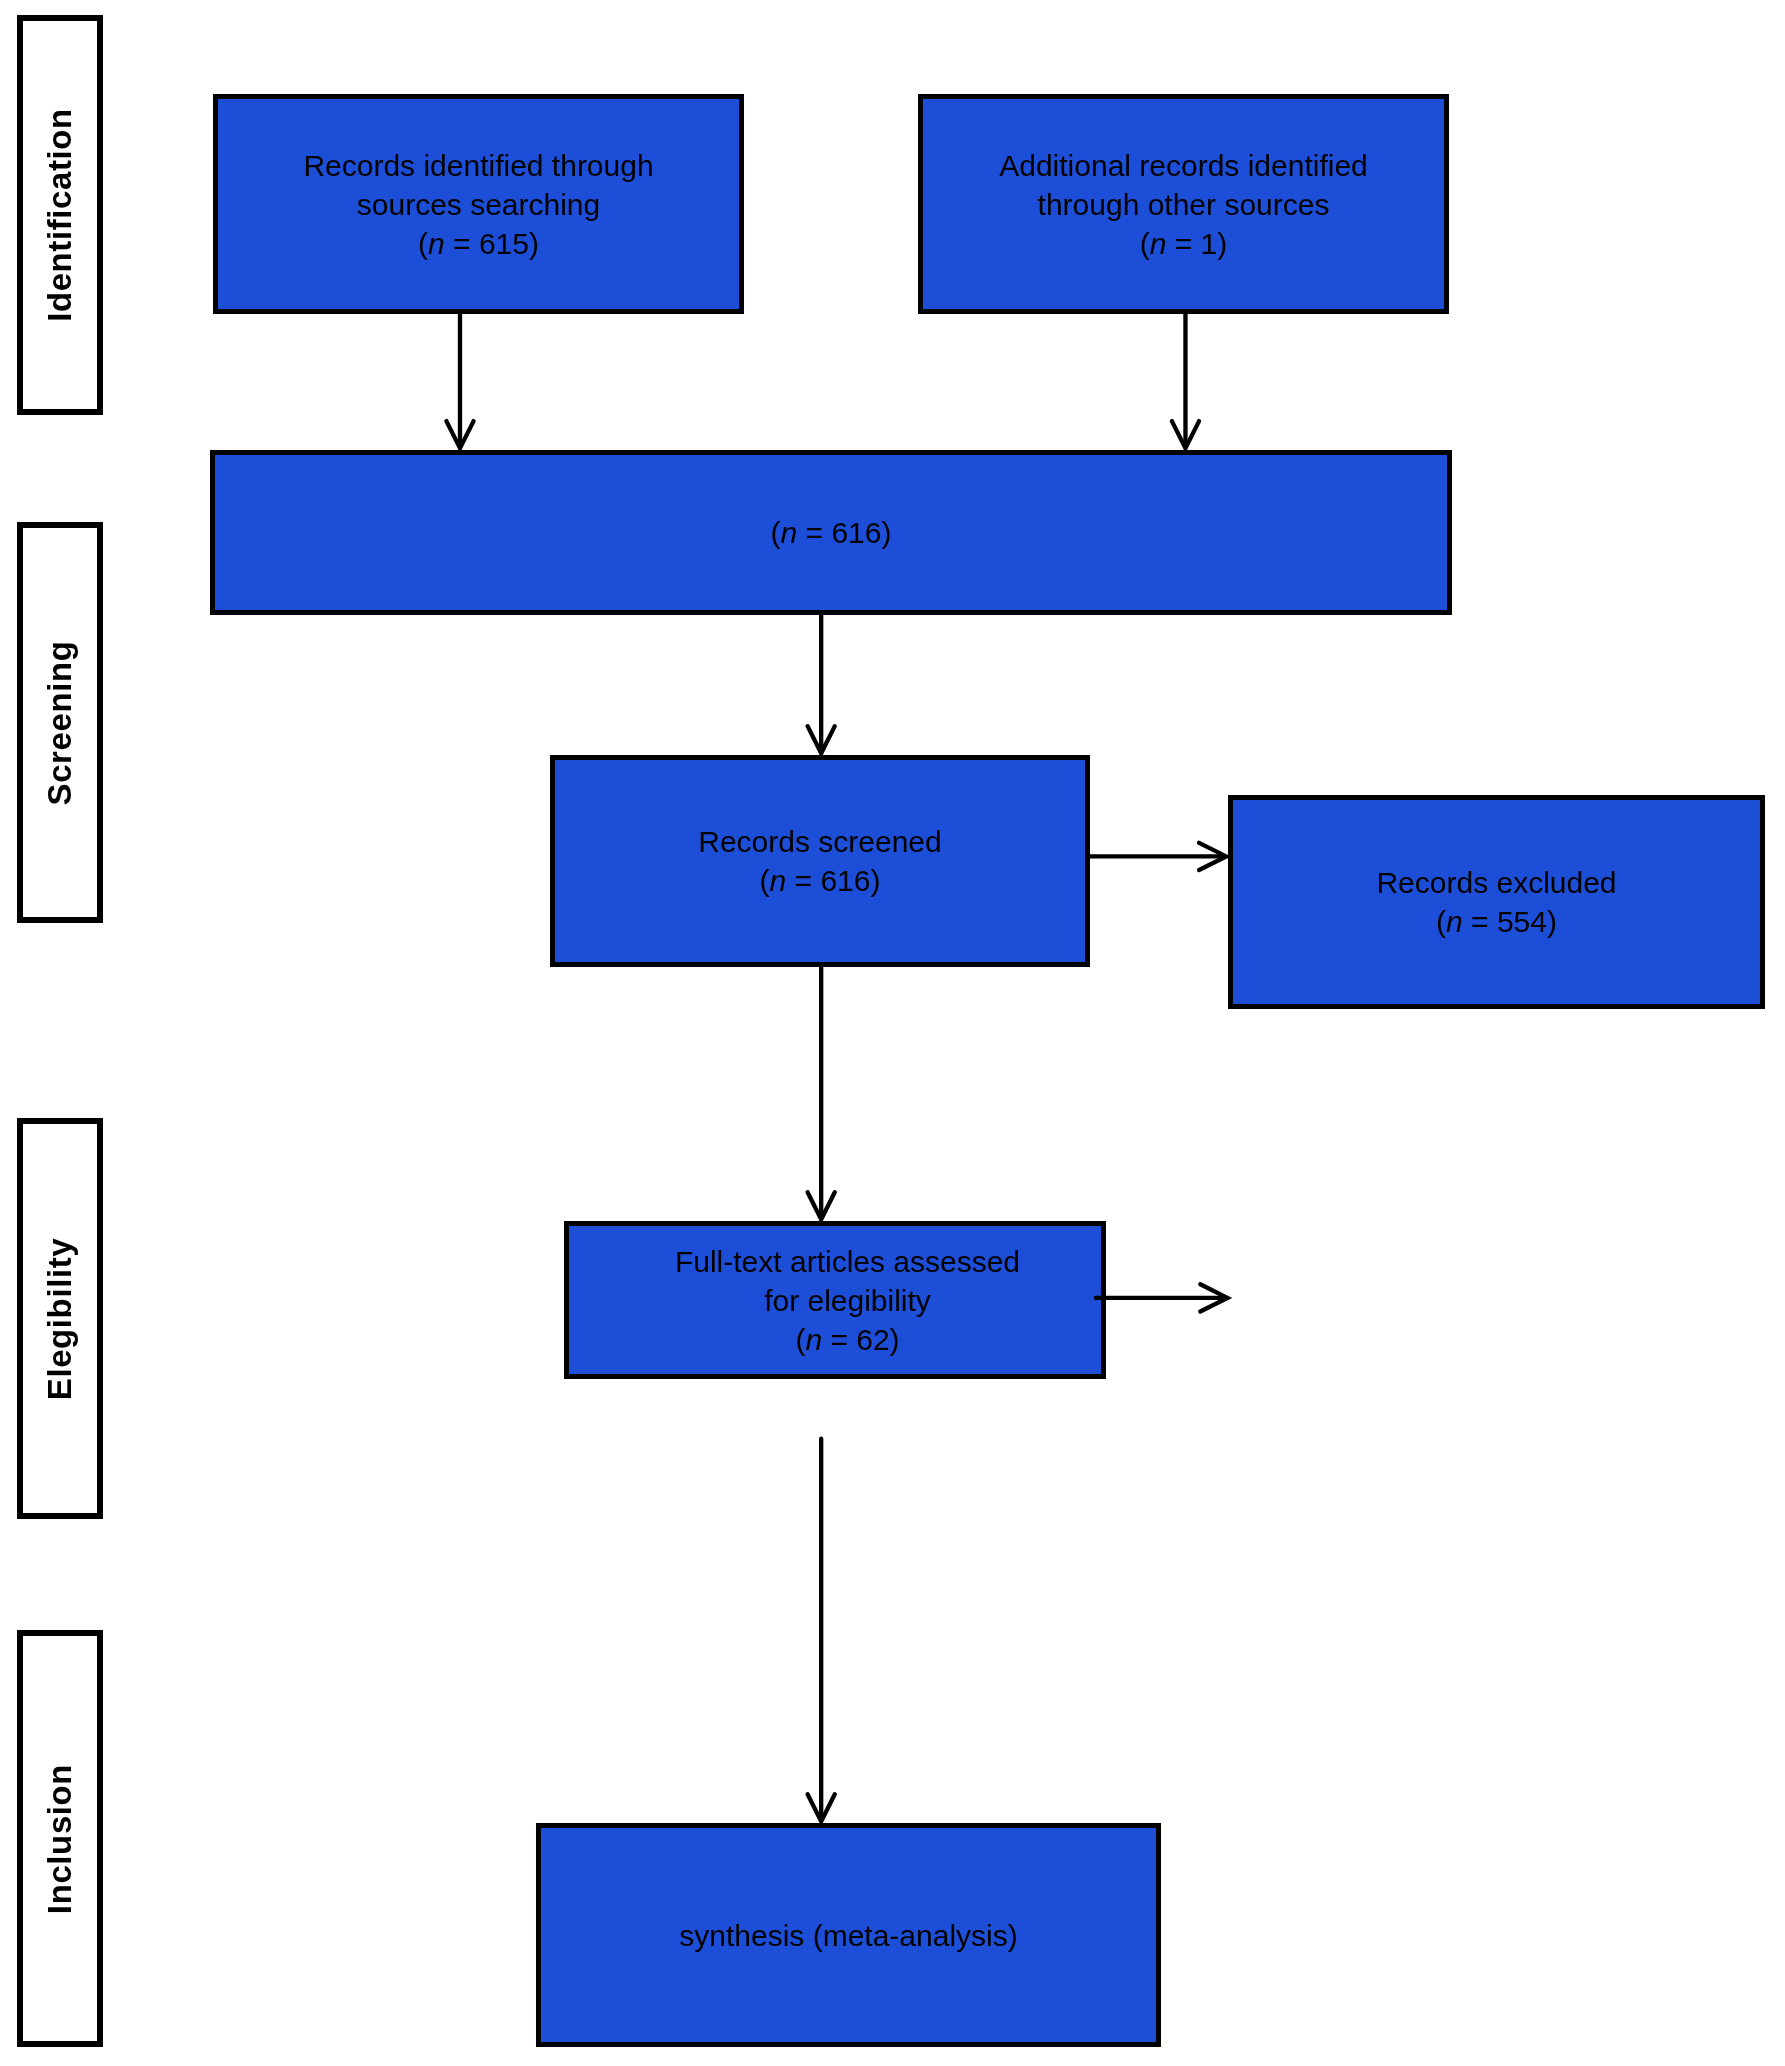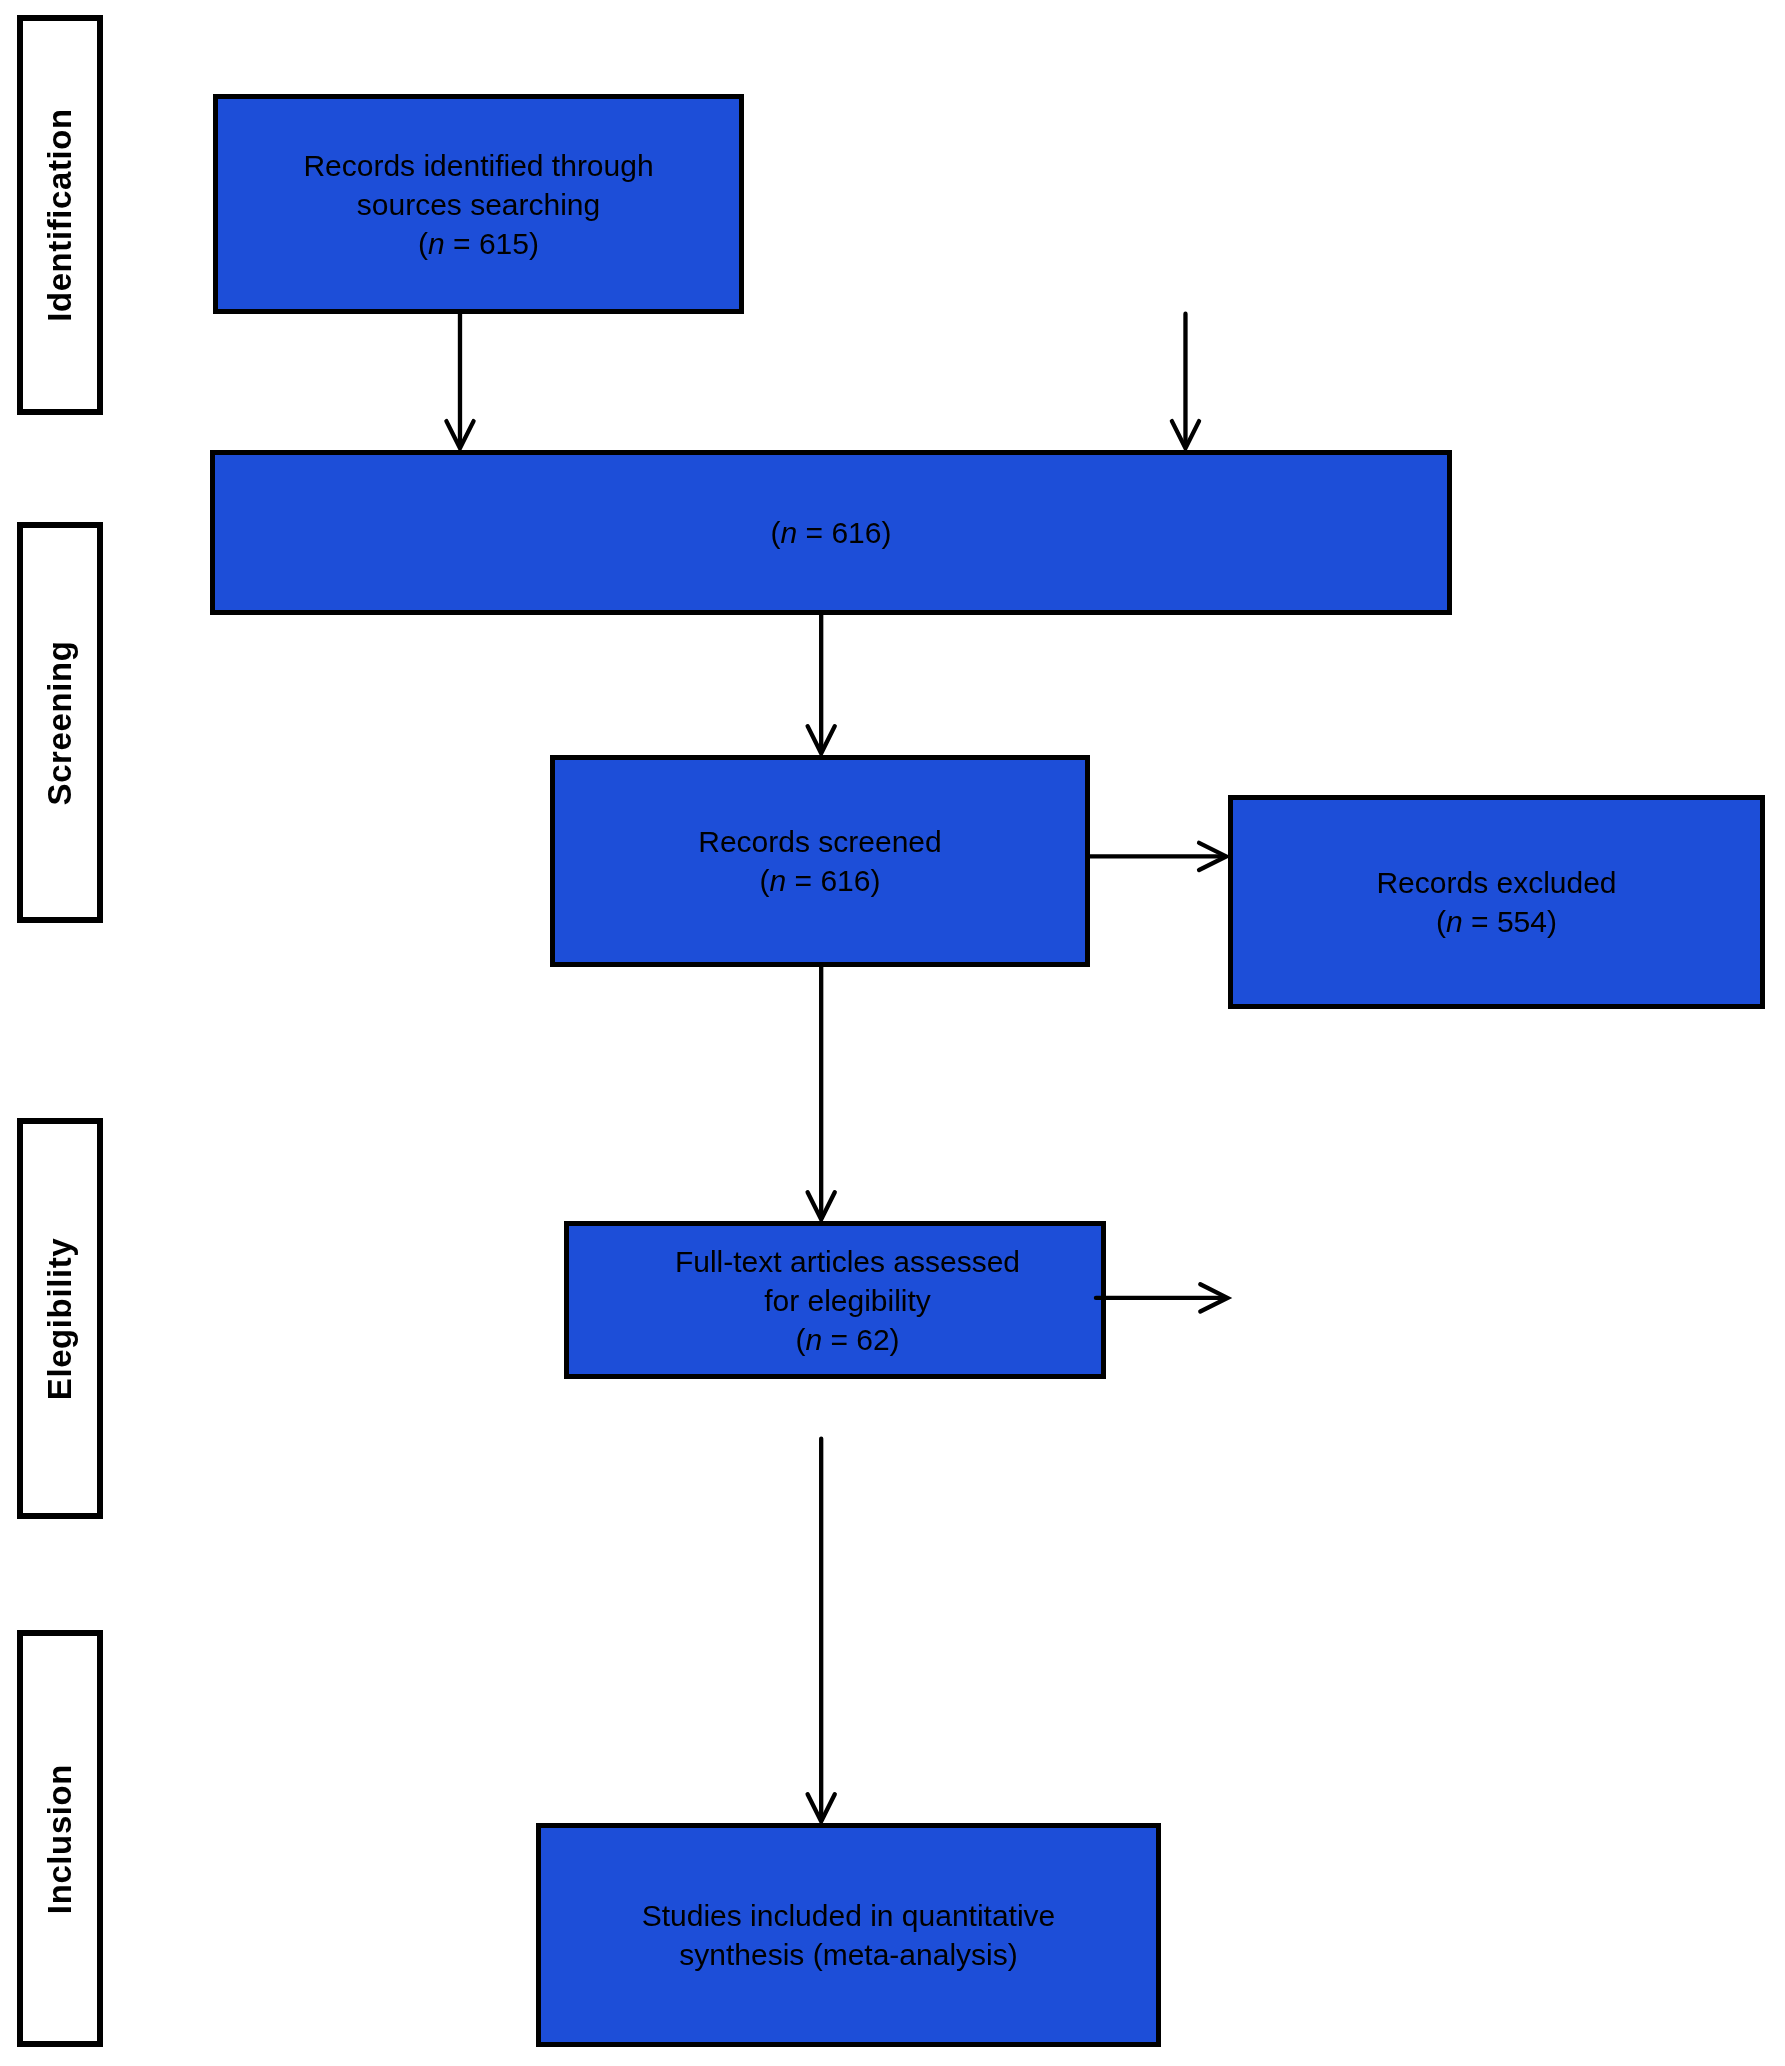--- a/index.html
+++ b/index.html
@@ -75,20 +75,25 @@
   <div class="stage" id="stage-inclusion">
     <span class="stage-text">Inclusion</span>
   </div>
 
   <div class="fbox" id="box-identified">
       <div class="line">Records identified through</div>
       <div class="line">sources searching</div>
       <div class="line">(<i>n</i> = 615)</div>
     </div>
 
+  <div class="fbox" id="box-additional">
+      <div class="line">Additional records identified</div>
+      <div class="line">through other sources</div>
+      <div class="line">(<i>n</i> = 1)</div>
+    </div>
 
   <div class="fbox" id="box-deduplicated">
       <div class="line">(<i>n</i> = 616)</div>
     </div>
 
   <div class="fbox" id="box-screened">
       <div class="line">Records screened</div>
       <div class="line">(<i>n</i> = 616)</div>
     </div>
 
@@ -98,21 +103,20 @@
     </div>
 
   <div class="fbox" id="box-fulltext">
       <div class="line">Full-text articles assessed</div>
       <div class="line">for elegibility</div>
       <div class="line">(<i>n</i> = 62)</div>
     </div>
 
 
   <div class="fbox" id="box-included">
-      <div class="line">Studies included in quantitative</div>
       <div class="line">synthesis (meta-analysis)</div>
     </div>
 
   <svg class="arrows" viewBox="0 0 2891 3346">
 
     <g>
       <line x1="745" y1="508" x2="745" y2="722"></line>
       <polyline points="723,682 745,726 767,682"></polyline>
     </g>
 

